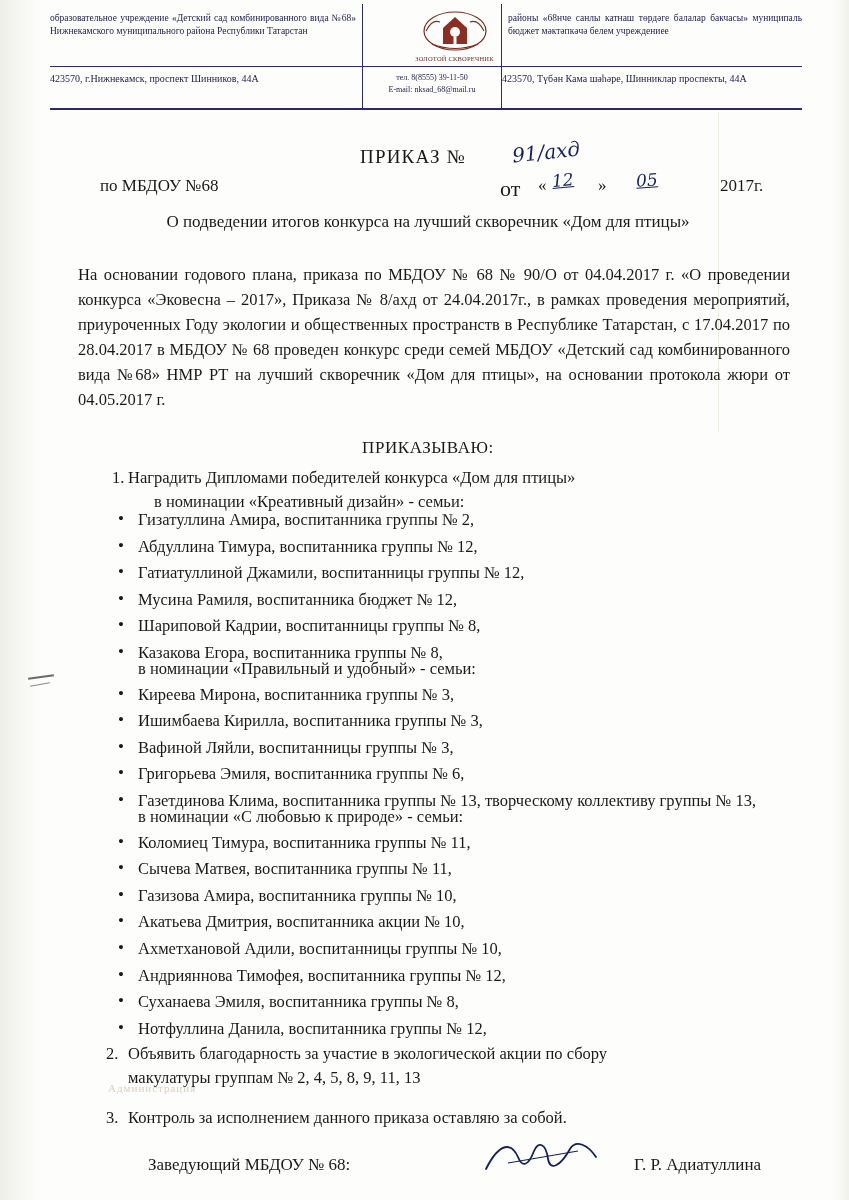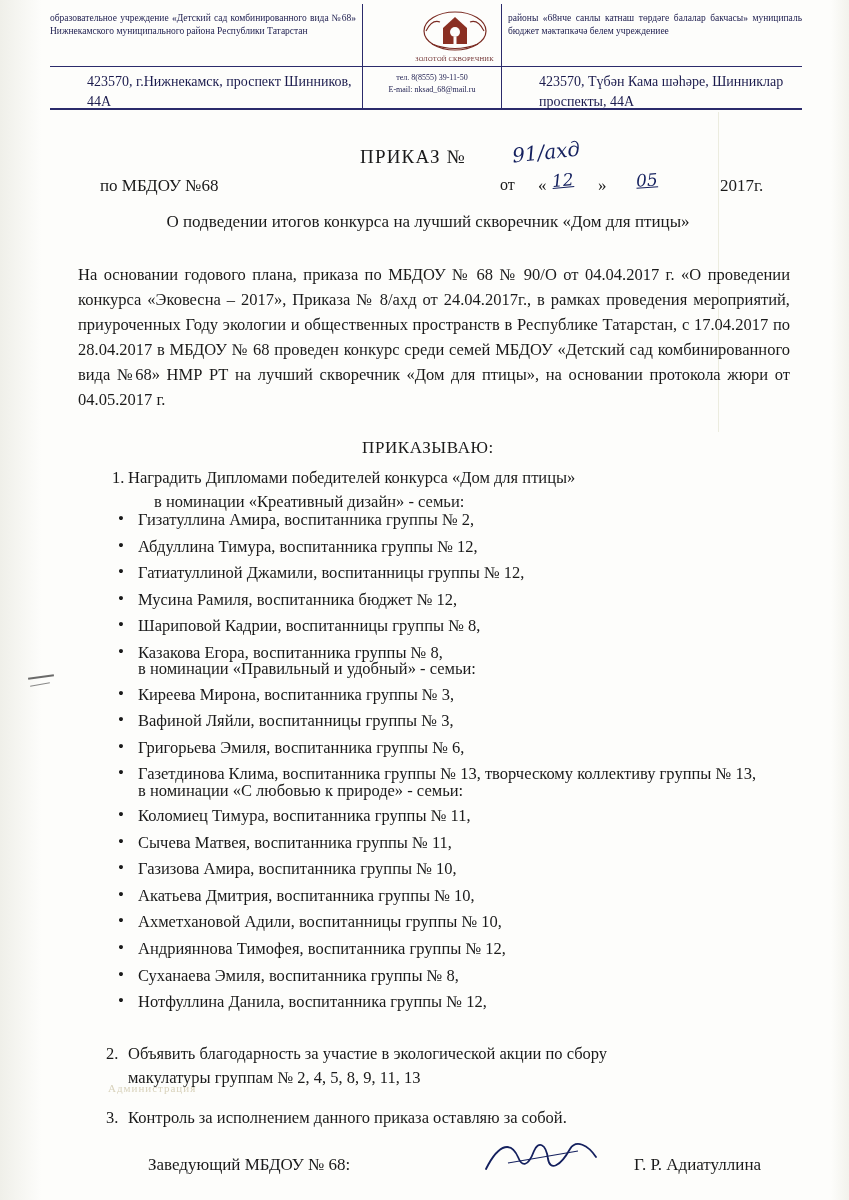--- a/index.html
+++ b/index.html
@@ -87,24 +87,23 @@
     left: 0;
     right: 0;
     top: 62px;
     border-top: 1px solid #2b2b6b;
   }
   .lh-contact {
     position: absolute;
     top: 68px;
     left: 0;
     right: 0;
-    font-size: 14px;
+    font-size: 10px;
     line-height: 1.4;
     color: #1b1b4d;
-    margin-left: 37px;
   }
 
   
   .emblem {
     width: 74px;
     height: 46px;
     position: relative;
     display: flex;
     align-items: center;
     justify-content: center;
@@ -162,21 +161,21 @@
   .po-mbdou {
     position: absolute;
     left: 20px;
     top: 30px;
     font-size: 17px;
   }
   .ot-word {
     position: absolute;
     left: 420px;
     top: 30px;
-    font-size: 16px;
+    font-size: 22px;
   }
   .date-hand-day {
     position: absolute;
     left: 472px;
     top: 24px;
     font-family: "DejaVu Serif", serif;
     font-style: italic;
     font-size: 17px;
     color: #14205e;
     transform: rotate(-5deg);
@@ -431,30 +430,31 @@
     <div class="li"><span>Гизатуллина Амира, воспитанника группы № 2,</span></div>
     <div class="li"><span>Абдуллина Тимура, воспитанника группы № 12,</span></div>
     <div class="li"><span>Гатиатуллиной Джамили, воспитанницы группы № 12,</span></div>
     <div class="li"><span>Мусина Рамиля, воспитанника бюджет № 12,</span></div>
     <div class="li"><span>Шариповой Кадрии, воспитанницы группы № 8,</span></div>
     <div class="li">
       <span>Казакова Егора, воспитанника группы № 8,</span>
       <span class="cont">в номинации «Правильный и удобный» - семьи:</span>
     </div>
     <div class="li"><span>Киреева Мирона, воспитанника группы № 3,</span></div>
+    <div class="li"><span>Ишимбаева Кирилла, воспитанника группы № 3,</span></div>
     <div class="li"><span>Вафиной Ляйли, воспитанницы группы № 3,</span></div>
     <div class="li"><span>Григорьева Эмиля, воспитанника группы № 6,</span></div>
     <div class="li wide">
       <span>Газетдинова Клима, воспитанника группы № 13, творческому коллективу группы № 13,</span>
       <span class="cont">в номинации «С любовью к природе» - семьи:</span>
     </div>
     <div class="li"><span>Коломиец Тимура, воспитанника группы № 11,</span></div>
     <div class="li"><span>Сычева Матвея, воспитанника группы № 11,</span></div>
     <div class="li"><span>Газизова Амира, воспитанника группы № 10,</span></div>
-    <div class="li"><span>Акатьева Дмитрия, воспитанника группы № 10,</span></div>
+    <div class="li"><span>Акатьева Дмитрия, воспитанника акции № 10,</span></div>
     <div class="li"><span>Ахметхановой Адили, воспитанницы группы № 10,</span></div>
     <div class="li"><span>Андрияннова Тимофея, воспитанника группы № 12,</span></div>
     <div class="li"><span>Суханаева Эмиля, воспитанника группы № 8,</span></div>
     <div class="li"><span>Нотфуллина Данила, воспитанника группы № 12,</span></div>
   </div>
 
   <div class="item2">
     <span class="num">2.</span>
     <span>Объявить  благодарность  за  участие  в  экологической  акции  по  сбору</span>
     <span class="l2">макулатуры группам № 2, 4, 5, 8, 9, 11, 13</span>

